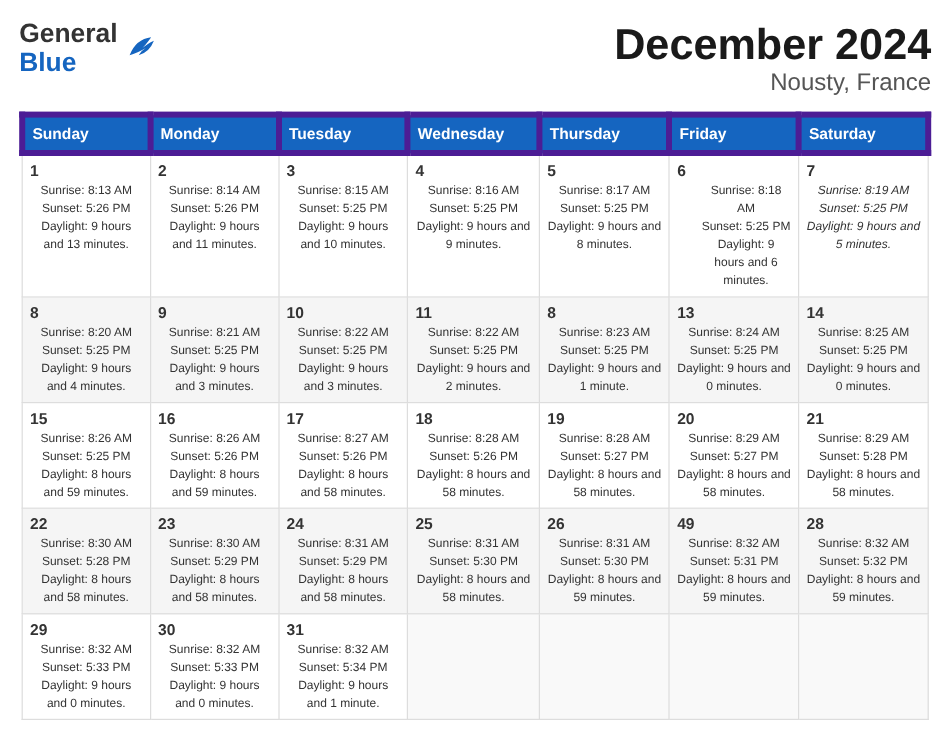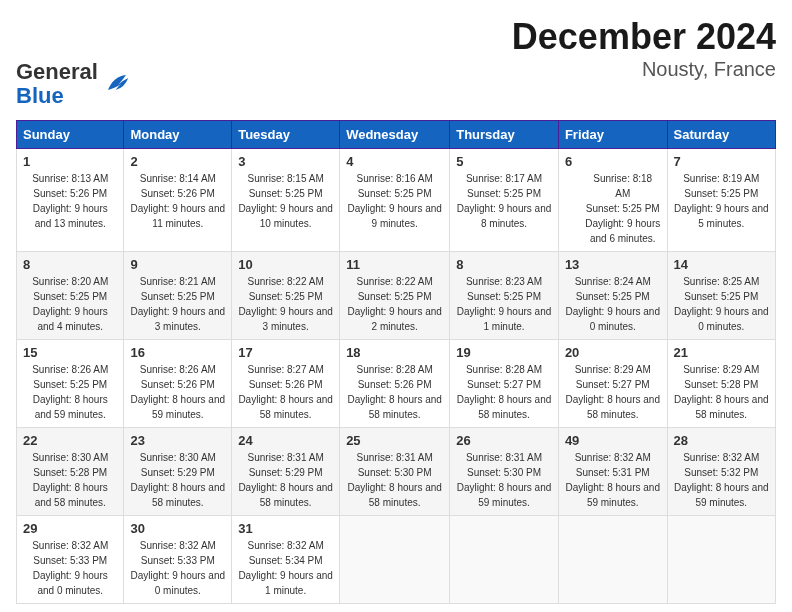--- a/index.html
+++ b/index.html
@@ -32,21 +32,21 @@
       width: 100%;
       border-collapse: collapse;
     }
     thead tr th {
       background-color: #1565C0;
       color: #fff;
       padding: 6px 6px;
       font-size: 13px;
       font-weight: bold;
       text-align: left;
-      border: 1px solid #4c1d95;
+      border: 5px solid #4c1d95;
     }
     tbody tr td {
       border: 1px solid #ddd;
       padding: 5px 6px;
       vertical-align: top;
       font-size: 10.5px;
       color: #333;
       background: #fff;
       width: 113px;
       min-height: 80px;
@@ -67,21 +67,20 @@
       text-align: center;
     }
     .empty-cell {
       background: #f9f9f9 !important;
     }
     
     .logo-container {
       display: flex;
       align-items: center;
       gap: 4px;
-      margin-top: 44px;
     }
     .logo-left {
       font-size: 22px;
       font-weight: bold;
       line-height: 1.1;
     }
     .logo-left .general {
       color: #333;
     }
     .logo-left .blue {
@@ -158,21 +157,21 @@
 Daylight: 9 hours and 8 minutes.</div>
         </td>
         <td>
           <span class="day-number">6</span>
           <div class="day-info" style="white-space: pre-line; margin-left: 20px;">Sunrise: 8:18 AM
 Sunset: 5:25 PM
 Daylight: 9 hours and 6 minutes.</div>
         </td>
         <td>
           <span class="day-number">7</span>
-          <div class="day-info" style="white-space: pre-line;">Sunrise: 8:19 AM
+          <div class="day-info" style="white-space: pre-line; font-style: italic;">Sunrise: 8:19 AM
 Sunset: 5:25 PM
 Daylight: 9 hours and 5 minutes.</div>
         </td>
       </tr>
       <tr>
         <td>
           <span class="day-number">8</span>
           <div class="day-info" style="white-space: pre-line;">Sunrise: 8:20 AM
 Sunset: 5:25 PM
 Daylight: 9 hours and 4 minutes.</div>

